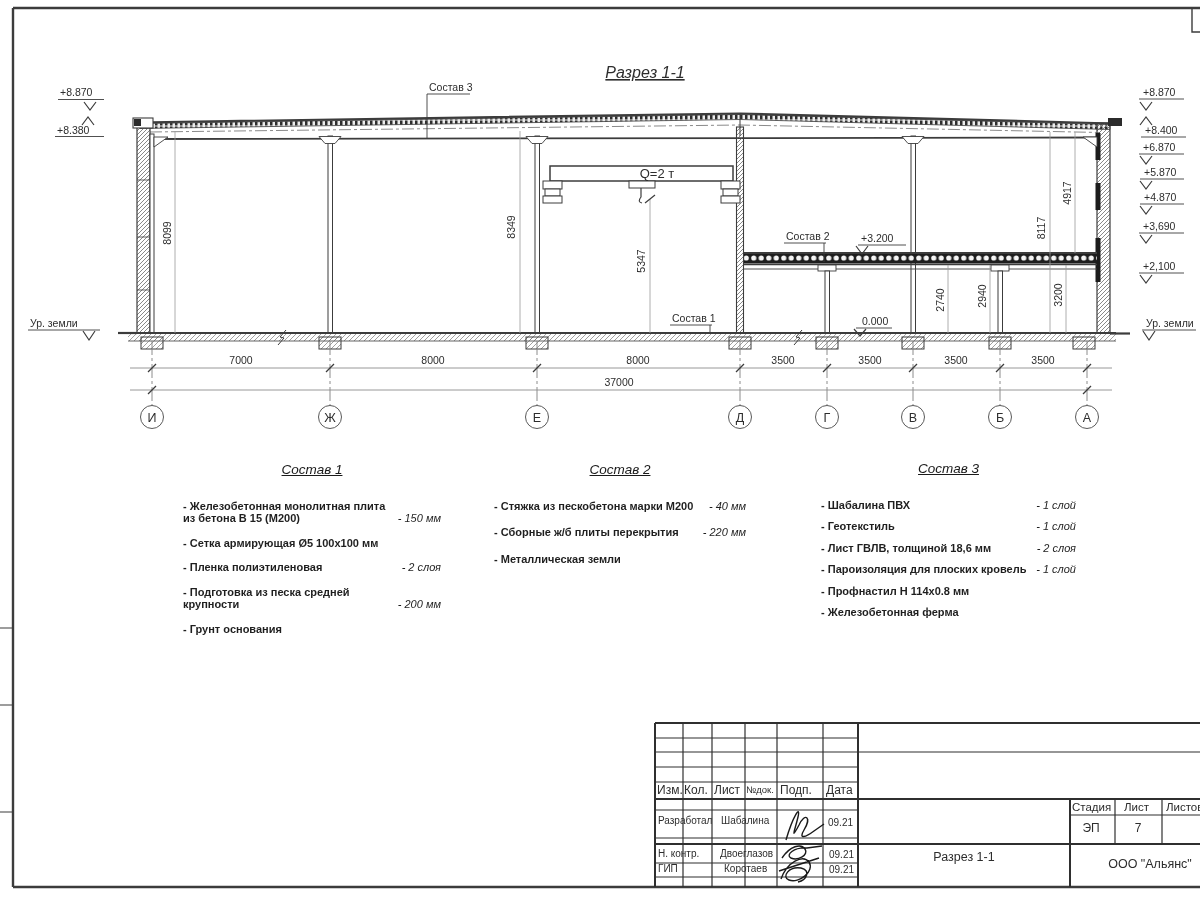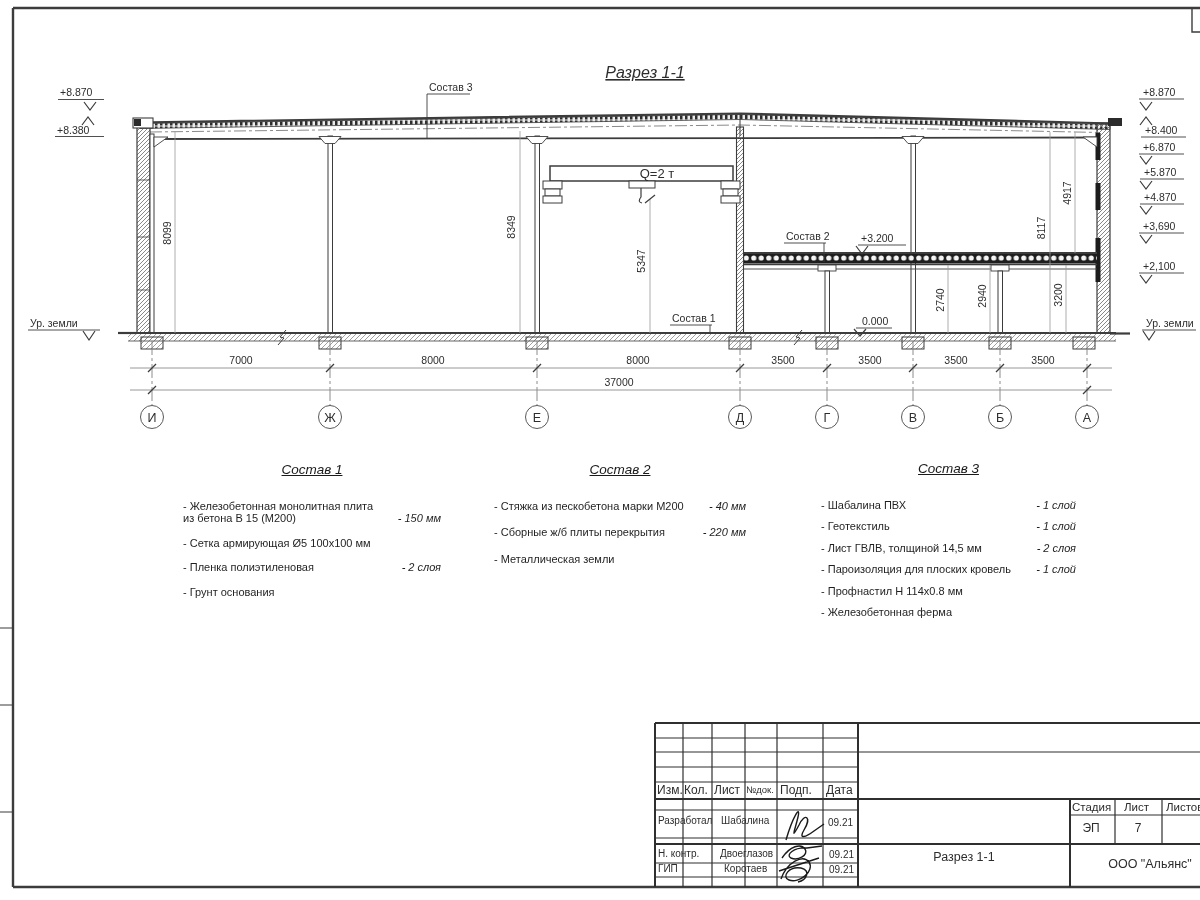--- a/index.html
+++ b/index.html
@@ -12,21 +12,21 @@
   svg text{font-family:"Liberation Sans", sans-serif; fill:#2d2d2d;}
   .comp{position:absolute;font-size:11px;color:#1f1f1f;line-height:12.5px;}
   .comp-title{
     text-align:center;font-style:italic;text-decoration:underline;
     font-size:13.5px;margin-bottom:23px;color:#1a1a1a;
   }
   .comp-item{display:flex;justify-content:space-between;align-items:flex-end;}
   .c1 .comp-item{margin-bottom:12px;}
   .c2 .comp-item{margin-bottom:14px;text-align:right;}
   .c3 .comp-item{margin-bottom:9px;}
-  .nm{white-space:pre-line;}
+  .nm{white-space:pre-line;font-weight:bold;}
   .vl{white-space:nowrap;padding-left:6px;font-style:italic;}
 </style>
 </head>
 <body>
 
 <svg width="1200" height="900" viewBox="0 0 1200 900" style="position:absolute;left:0;top:0">
   <defs>
     <pattern id="hatchLight" width="5" height="5" patternUnits="userSpaceOnUse">
       <path d="M0,5 L5,0" stroke="#787878" stroke-width="0.7"></path>
     </pattern>
@@ -369,20 +369,25 @@
     </div>
   <div class="comp-item">
       <span class="nm">- Сетка армирующая Ø5 100х100 мм</span>
       <span class="vl"></span>
     </div>
   <div class="comp-item">
       <span class="nm">- Пленка полиэтиленовая</span>
       <span class="vl">-  2 слоя</span>
     </div>
   <div class="comp-item">
+      <span class="nm">- Подготовка из песка средней
+крупности</span>
+      <span class="vl">- 200 мм</span>
+    </div>
+  <div class="comp-item">
       <span class="nm">- Грунт основания</span>
       <span class="vl"></span>
     </div>
 </div>
 
 <div class="comp c2" style="left:494px;top:464px;width:252px">
   <div class="comp-title">Состав 2</div>
   <div class="comp-item">
       <span class="nm">- Стяжка из пескобетона марки М200</span>
       <span class="vl">- 40 мм</span>
@@ -401,21 +406,21 @@
   <div class="comp-title">Состав 3</div>
   <div class="comp-item">
       <span class="nm">- Шабалина ПВХ</span>
       <span class="vl">- 1 слой</span>
     </div>
   <div class="comp-item">
       <span class="nm">- Геотекстиль</span>
       <span class="vl">- 1 слой</span>
     </div>
   <div class="comp-item">
-      <span class="nm">- Лист ГВЛВ, толщиной 14,5 мм</span>
+      <span class="nm">- Лист ГВЛВ, толщиной 18,6 мм</span>
       <span class="vl">- 2 слоя</span>
     </div>
   <div class="comp-item">
       <span class="nm">- Пароизоляция для плоских кровель</span>
       <span class="vl">- 1 слой</span>
     </div>
   <div class="comp-item">
       <span class="nm">- Профнастил Н 114х0.8 мм</span>
       <span class="vl"></span>
     </div>

